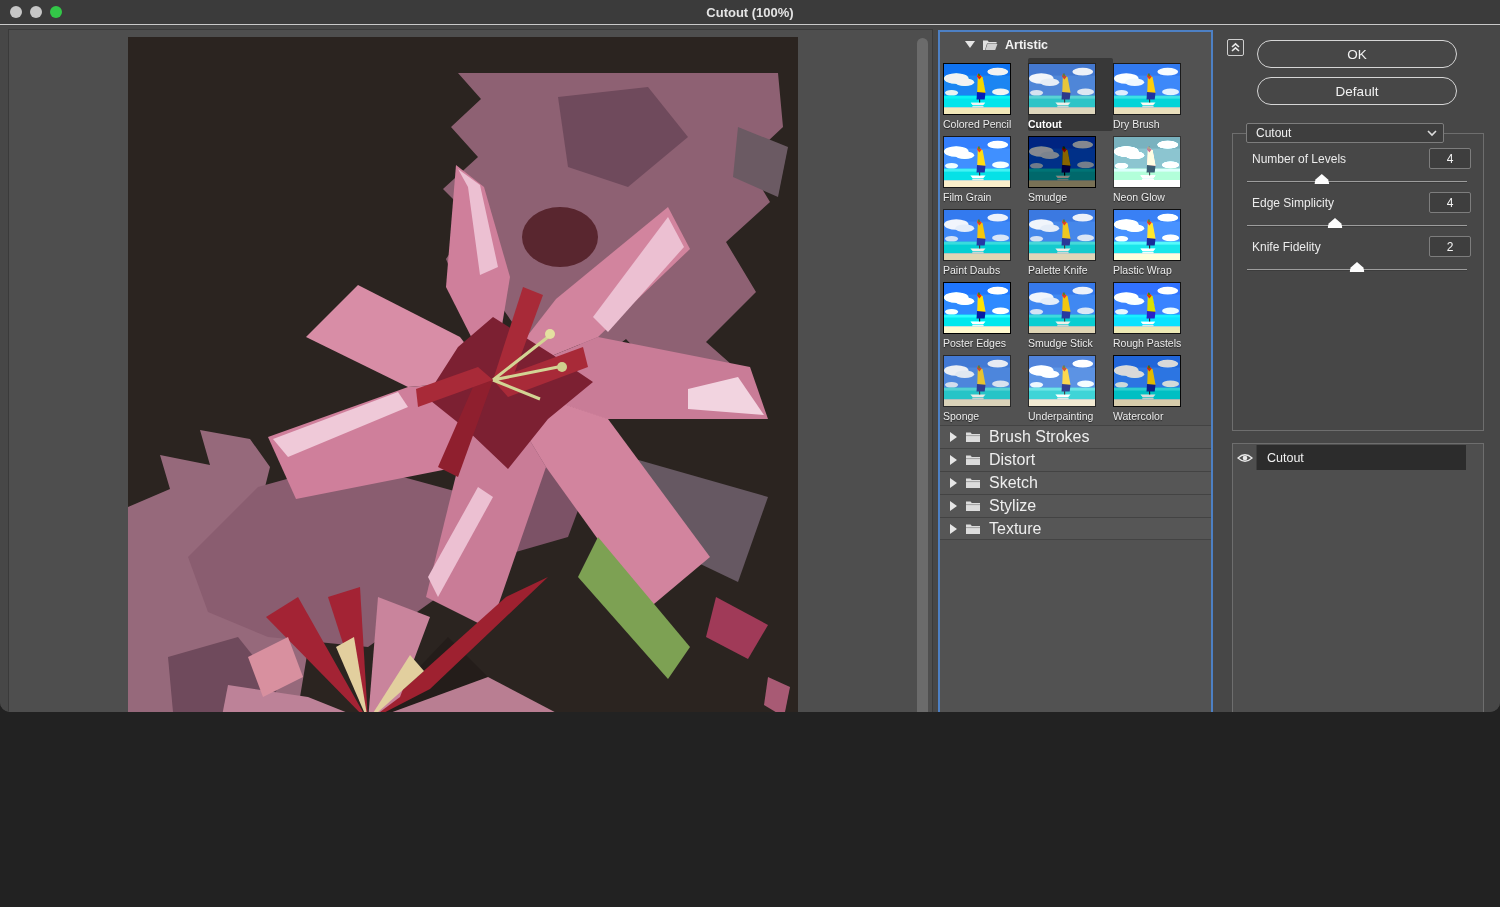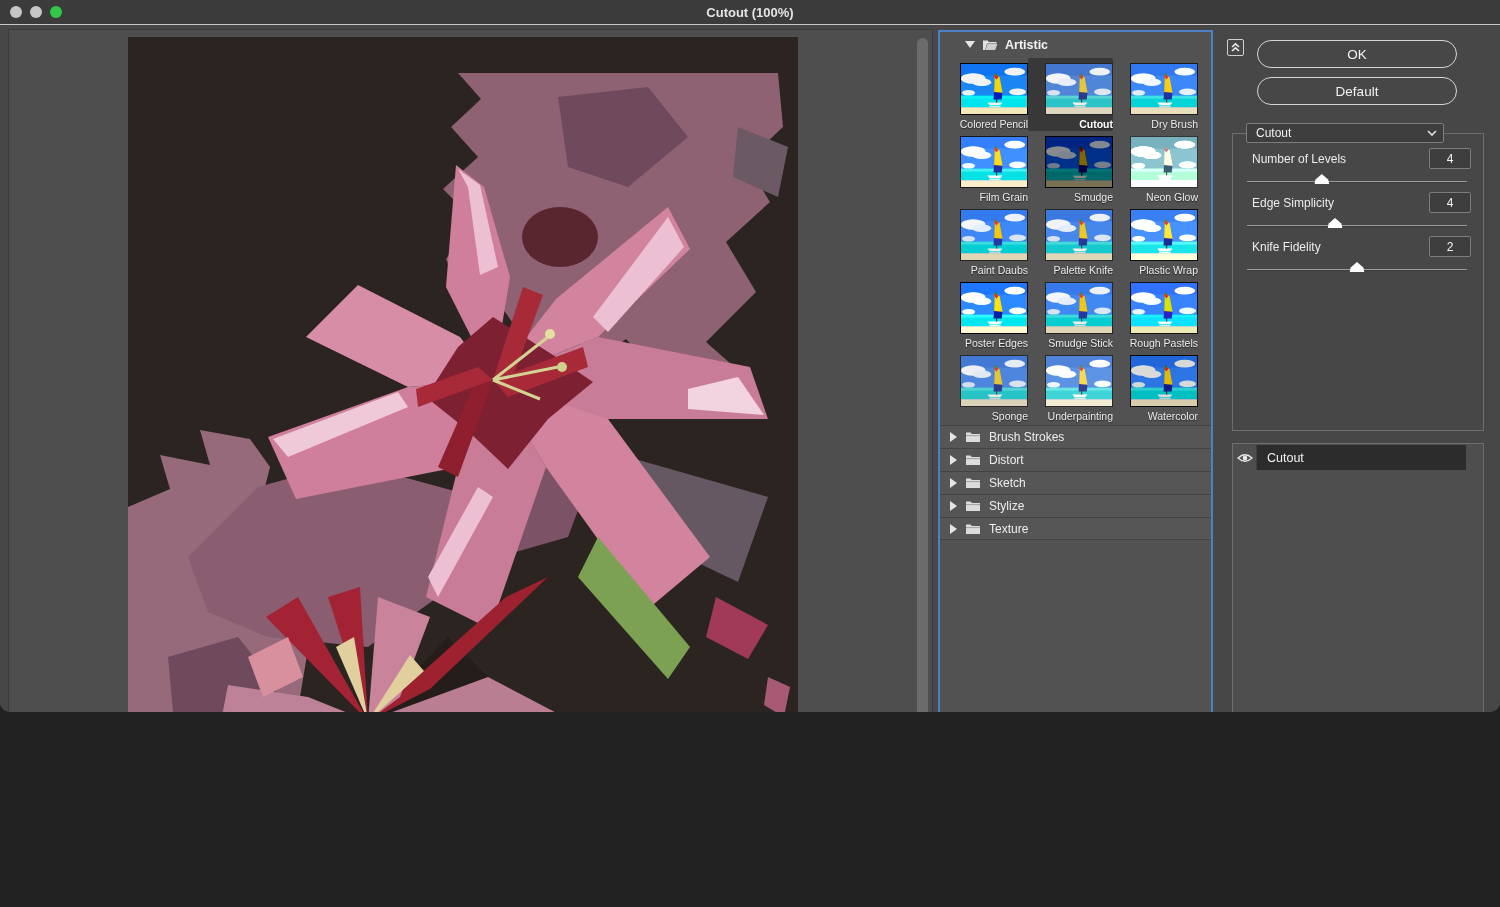--- a/index.html
+++ b/index.html
@@ -52,32 +52,32 @@
     background:#525252; border:2px solid #4d80c4;
   }
   #artistic-header { height:25px; display:flex; align-items:center; gap:7px; padding-left:25px; }
   #artistic-header .hlabel { font-size:12.5px; font-weight:bold; color:#f2f2f2; }
   .tri-down { width:0; height:0; border-left:5px solid transparent; border-right:5px solid transparent; border-top:7px solid #e6e6e6; }
   .tri-right { width:0; height:0; border-top:5px solid transparent; border-bottom:5px solid transparent; border-left:7px solid #e6e6e6; }
   #artistic-grid {
     margin-top:1px; display:grid; grid-template-columns:85px 85px 85px;
     grid-auto-rows:73px; justify-content:start; padding-left:3px;
   }
-  .thumb-cell { display:flex; flex-direction:column; align-items:flex-end; padding-top:5px; cursor:pointer; border-radius:2px; }
+  .thumb-cell { display:flex; flex-direction:column; align-items:flex-start; padding-top:5px; cursor:pointer; border-radius:2px; }
   .thumb-cell.selected { background:#383838; }
   .thumb-cell svg.thumb-img { width:68px; height:52px; border:1px solid #242424; display:block; background:#4f86d8; }
   .thumb-label { margin-top:3px; font-size:10.5px; color:#ececec; text-shadow:0 1px 1px #222; white-space:nowrap; }
   .thumb-cell.selected .thumb-label { font-weight:bold; color:#fff; }
   #group-list { margin-top:2px; }
   .group-row {
     height:23px; background:#565656; border-top:1px solid #434343;
     display:flex; align-items:center; gap:8px; padding-left:10px; cursor:pointer;
   }
   .group-row:last-child { border-bottom:1px solid #434343; }
-  .group-label { font-size:12px; color:#eeeeee; }
+  .group-label { font-size:16px; color:#eeeeee; }
   
   #collapse-btn {
     position:absolute; left:1227px; top:13px; width:17px; height:17px;
     border:1px solid #cfcfcf; border-radius:2px; display:flex; align-items:center; justify-content:center; cursor:pointer;
   }
   .pill {
     position:absolute; left:1257px; width:200px; height:28px;
     border:1.5px solid #d6d6d6; border-radius:15px; background:transparent;
     color:#f2f2f2; font-size:13.5px; font-weight:normal; font-family:inherit;
     display:flex; align-items:center; justify-content:center; cursor:pointer;

